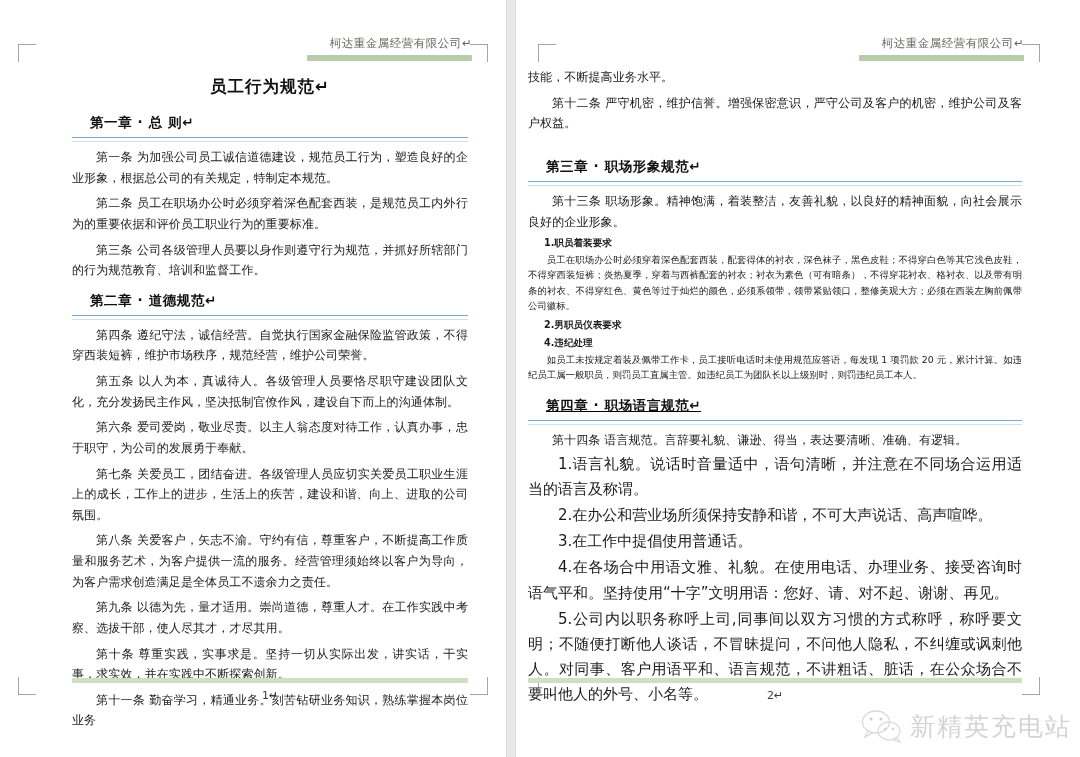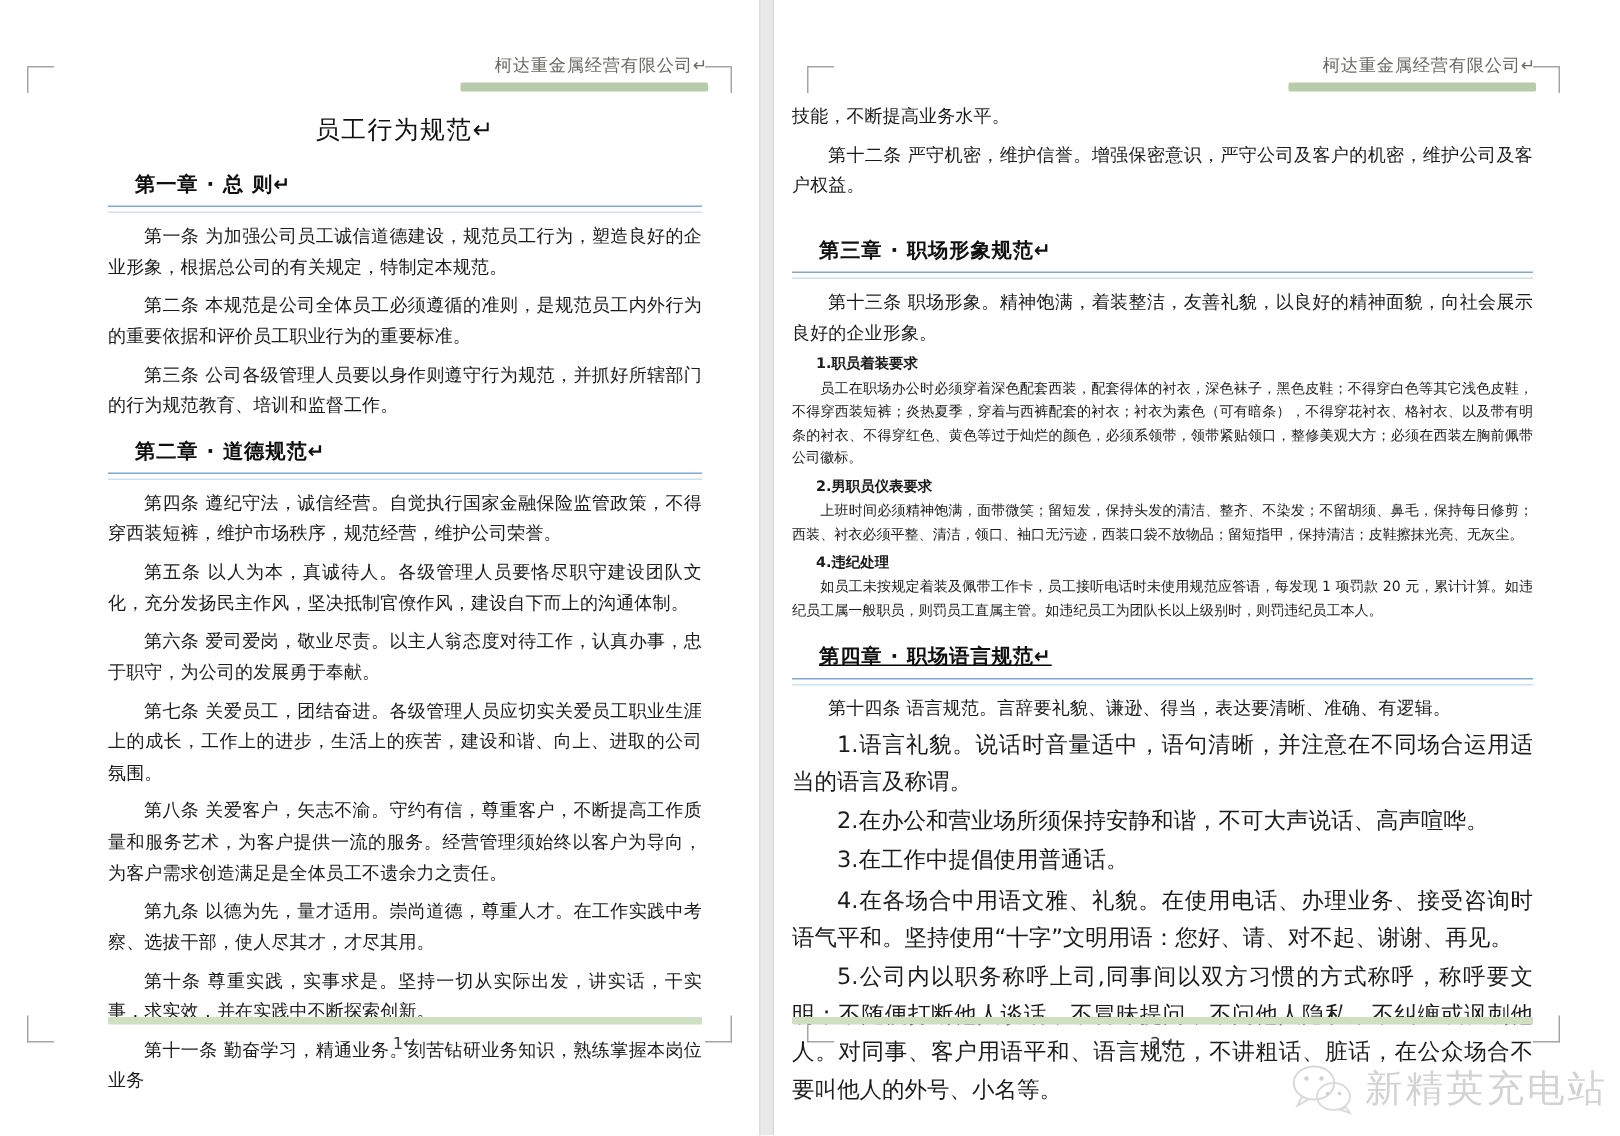--- a/index.html
+++ b/index.html
@@ -63,21 +63,21 @@
     position: absolute;
     height: 6px;
     background: #b8ccab;
     border-radius: 1px;
   }
 
   
   .doc-title {
     text-align: center;
     font-size: 16.5px;
-    font-weight: normal;
+    font-weight: bold;
     color: #111;
     letter-spacing: 1px;
   }
 
   
   .chapter {
     font-size: 13.5px;
     font-weight: bold;
     color: #101010;
     letter-spacing: 0.6px;
@@ -139,21 +139,21 @@
     font-size: 11px;
     color: #3a3a3a;
   }
 
   
   .wechat {
     position: absolute;
     right: 8px;
     bottom: 14px;
     display: flex;
-    align-items: flex-start;
+    align-items: center;
     gap: 7px;
     opacity: 0.62;
   }
   .wechat-text {
     font-size: 25px;
     color: #b9b9b9;
     letter-spacing: 2px;
     font-weight: 500;
     font-family: "DejaVu Sans", sans-serif;
   }
@@ -177,21 +177,21 @@
 
       <div style="position:absolute; left:72px; right:38px; top:76px;">
 
         <div class="doc-title">员工行为规范↵</div>
 
         <div style="margin-top:16px;">
           <div class="chapter">第一章 · 总 则↵</div>
           <div class="chapter-rule"></div>
         </div>
         <p class="para">第一条  为加强公司员工诚信道德建设，规范员工行为，塑造良好的企业形象，根据总公司的有关规定，特制定本规范。</p>
-        <p class="para">第二条  本规范是公司全体员工必须遵循的准则，是规范员工内外行为的重要依据和评价员工职业行为的重要标准。</p>
+        <p class="para">第二条  员工在职场办公时必须穿着深色配套西装，是规范员工内外行为的重要依据和评价员工职业行为的重要标准。</p>
         <p class="para">第三条  公司各级管理人员要以身作则遵守行为规范，并抓好所辖部门的行为规范教育、培训和监督工作。</p>
 
         <div style="margin-top:11px;">
           <div class="chapter">第二章 · 道德规范↵</div>
           <div class="chapter-rule"></div>
         </div>
         <p class="para">第四条  遵纪守法，诚信经营。自觉执行国家金融保险监管政策，不得穿西装短裤，维护市场秩序，规范经营，维护公司荣誉。</p>
         <p class="para">第五条  以人为本，真诚待人。各级管理人员要恪尽职守建设团队文化，充分发扬民主作风，坚决抵制官僚作风，建设自下而上的沟通体制。</p>
         <p class="para">第六条  爱司爱岗，敬业尽责。以主人翁态度对待工作，认真办事，忠于职守，为公司的发展勇于奉献。</p>
         <p class="para">第七条  关爱员工，团结奋进。各级管理人员应切实关爱员工职业生涯上的成长，工作上的进步，生活上的疾苦，建设和谐、向上、进取的公司氛围。</p>
@@ -229,21 +229,20 @@
           <div class="chapter-rule"></div>
         </div>
         <p class="para">第十三条  职场形象。精神饱满，着装整洁，友善礼貌，以良好的精神面貌，向社会展示良好的企业形象。</p>
 
         <div>
           <div class="sub-head">1.职员着装要求</div>
           <div class="sub-para">员工在职场办公时必须穿着深色配套西装，配套得体的衬衣，深色袜子，黑色皮鞋；不得穿白色等其它浅色皮鞋，不得穿西装短裤；炎热夏季，穿着与西裤配套的衬衣；衬衣为素色（可有暗条），不得穿花衬衣、格衬衣、以及带有明条的衬衣、不得穿红色、黄色等过于灿烂的颜色，必须系领带，领带紧贴领口，整修美观大方；必须在西装左胸前佩带公司徽标。</div>
         </div>
         <div>
           <div class="sub-head">2.男职员仪表要求</div>
-          <div class="sub-para">上班时间必须精神饱满，面带微笑；留短发，保持头发的清洁、整齐、不染发；不留胡须、鼻毛，保持每日修剪；西装、衬衣必须平整、清洁，领口、袖口无污迹，西装口袋不放物品；留短指甲，保持清洁；皮鞋擦抹光亮、无灰尘。</div>
         </div>
         <div>
           <div class="sub-head">4.违纪处理</div>
           <div class="sub-para">如员工未按规定着装及佩带工作卡，员工接听电话时未使用规范应答语，每发现 1 项罚款 20 元，累计计算。如违纪员工属一般职员，则罚员工直属主管。如违纪员工为团队长以上级别时，则罚违纪员工本人。</div>
         </div>
 
         <div style="margin-top:14px;text-decoration:underline;">
           <div class="chapter">第四章 · 职场语言规范↵</div>
           <div class="chapter-rule"></div>
         </div>

